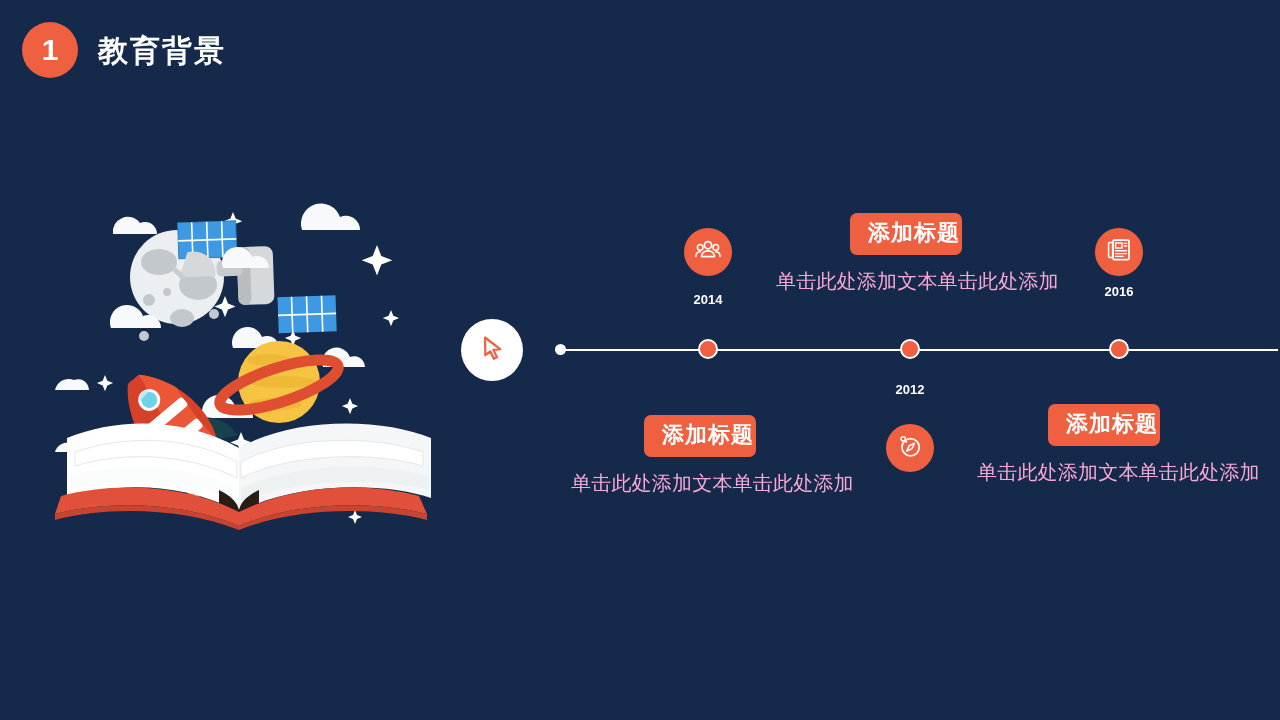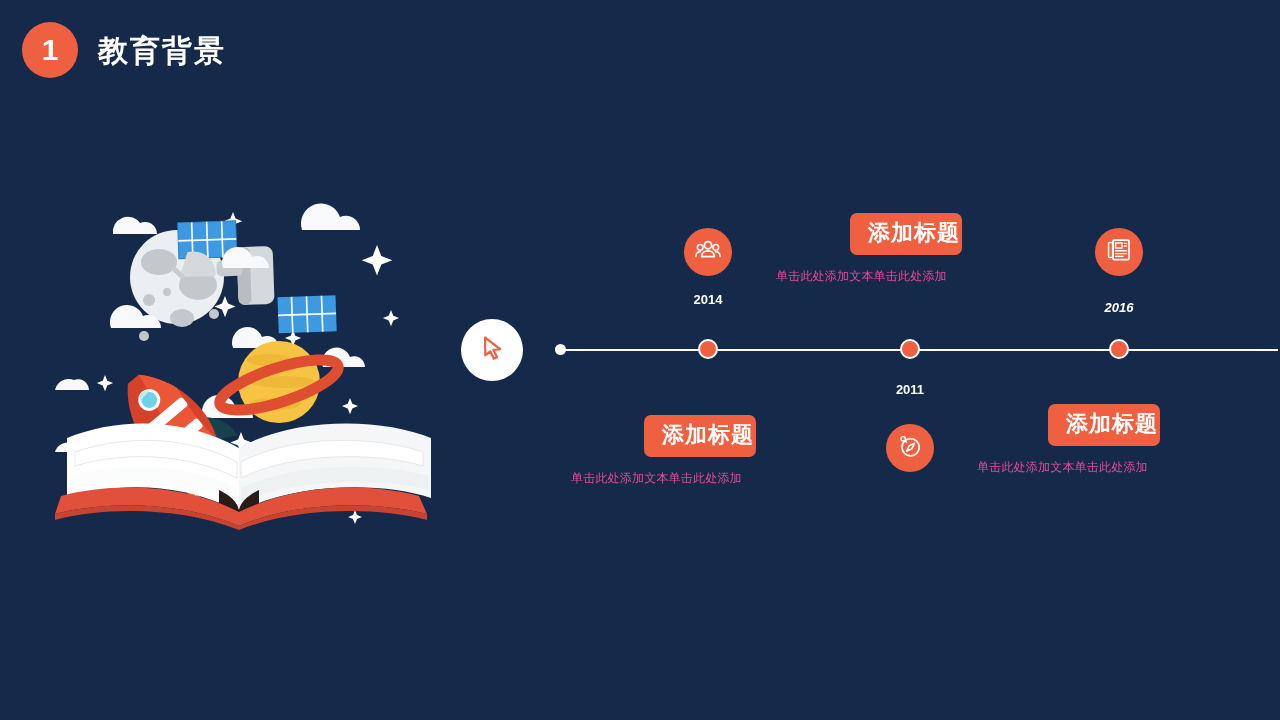--- a/index.html
+++ b/index.html
@@ -136,22 +136,22 @@
     font-size: 22px;
     font-weight: bold;
     border-radius: 7px;
     padding: 7px 2px 9px 18px;
     white-space: nowrap;
     letter-spacing: 1px;
     line-height: 1.2;
   }
   .desc-text {
     position: absolute;
-    color: #ec4899;
-    font-size: 12px;
+    color: #f9a8d4;
+    font-size: 20px;
     white-space: nowrap;
     letter-spacing: 0.2px;
   }
 </style>
 </head>
 <body>
 
 <div class="slide">
 
   <div class="header">
@@ -303,21 +303,21 @@
           <path d="M0.9 19.6 c0 -3 2 -4.8 4.5 -4.8" fill="none" stroke="#ffffff" stroke-width="1.5" stroke-linecap="round"></path>
           <circle cx="20.8" cy="10.4" r="2.8" fill="none" stroke="#ffffff" stroke-width="1.5"></circle>
           <path d="M25.1 19.6 c0 -3 -2 -4.8 -4.5 -4.8" fill="none" stroke="#ffffff" stroke-width="1.5" stroke-linecap="round"></path>
         </svg>
       </span>
     </div>
     <div class="year-label" style="left:228px; top:112px;">2014</div>
     <div class="title-chip" style="left:400px; top:33px;">添加标题</div>
     <div class="desc-text" style="left:326px; top:88px;">单击此处添加文本单击此处添加</div>
 
-    <div class="year-label" style="left:430px; top:202px;">2011</div>
+    <div class="year-label" style="left:430px; top:202px;">2012</div>
     <div class="icon-circle" style="left:436px; top:244px;">
       <span>
         <svg width="26" height="26" viewBox="0 0 26 26">
           <circle cx="13.6" cy="14.2" r="8.6" fill="none" stroke="#ffffff" stroke-width="1.7"></circle>
           <path d="M17.6 10.2 L15 15.6 L9.6 18.2 L12.2 12.8 Z" fill="none" stroke="#ffffff" stroke-width="1.5" stroke-linejoin="round"></path>
           <circle cx="6.2" cy="5.8" r="2.2" fill="none" stroke="#ffffff" stroke-width="1.4"></circle>
           <line x1="7.7" y1="7.4" x2="9.6" y2="9.3" stroke="#ffffff" stroke-width="1.4" stroke-linecap="round"></line>
         </svg>
       </span>
     </div>
@@ -331,18 +331,18 @@
           <rect x="7" y="3.2" width="16" height="19.4" rx="1.4" fill="none" stroke="#ffffff" stroke-width="1.7"></rect>
           <rect x="9.6" y="6" width="6.4" height="5" fill="none" stroke="#ffffff" stroke-width="1.4"></rect>
           <line x1="18.2" y1="6.4" x2="20.6" y2="6.4" stroke="#ffffff" stroke-width="1.4" stroke-linecap="round"></line>
           <line x1="18.2" y1="9" x2="20.6" y2="9" stroke="#ffffff" stroke-width="1.4" stroke-linecap="round"></line>
           <line x1="9.6" y1="13.8" x2="20.6" y2="13.8" stroke="#ffffff" stroke-width="1.4" stroke-linecap="round"></line>
           <line x1="9.6" y1="16.6" x2="20.6" y2="16.6" stroke="#ffffff" stroke-width="1.4" stroke-linecap="round"></line>
           <line x1="9.6" y1="19.4" x2="17" y2="19.4" stroke="#ffffff" stroke-width="1.4" stroke-linecap="round"></line>
         </svg>
       </span>
     </div>
-    <div class="year-label" style="left:639px; top:120px;font-style:italic;">2016</div>
+    <div class="year-label" style="left:639px; top:104px;">2016</div>
     <div class="title-chip" style="left:598px; top:224px;">添加标题</div>
     <div class="desc-text" style="left:527px; top:279px;">单击此处添加文本单击此处添加</div>
 
   </div>
 </div>
 
 </body></html>

